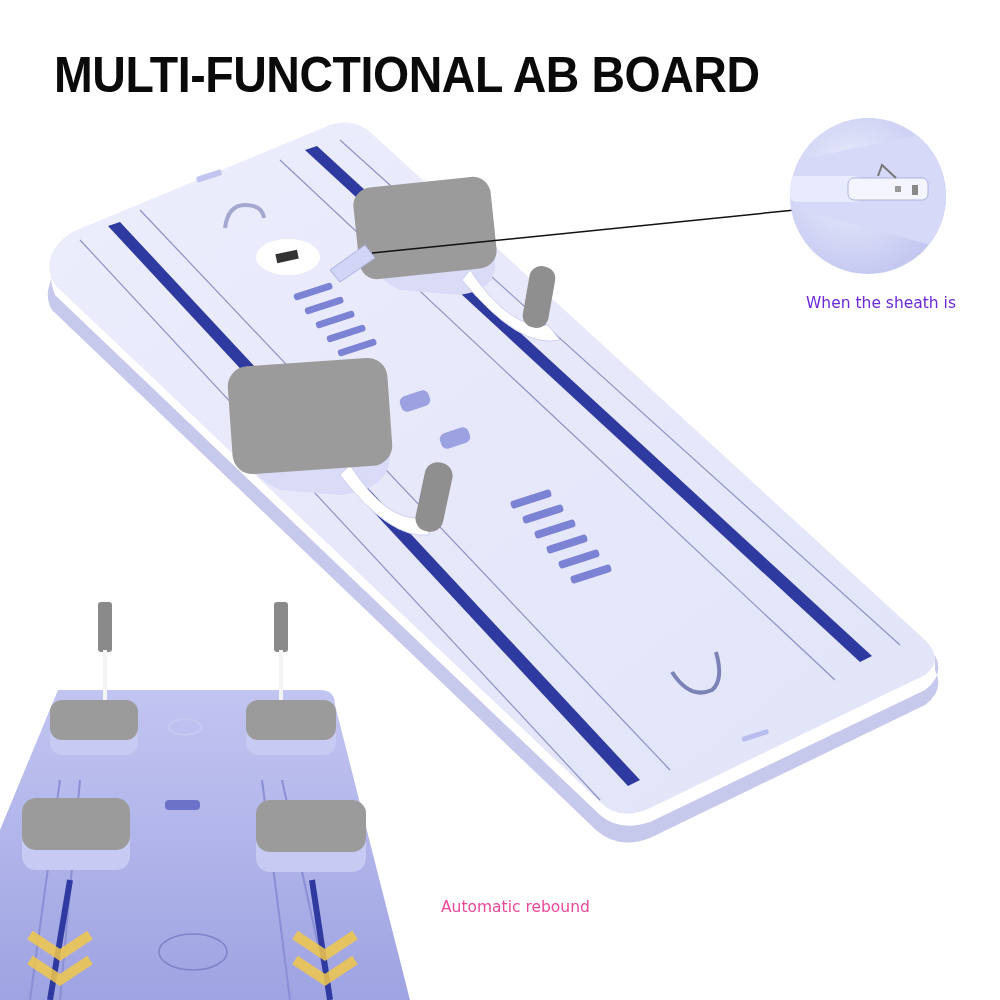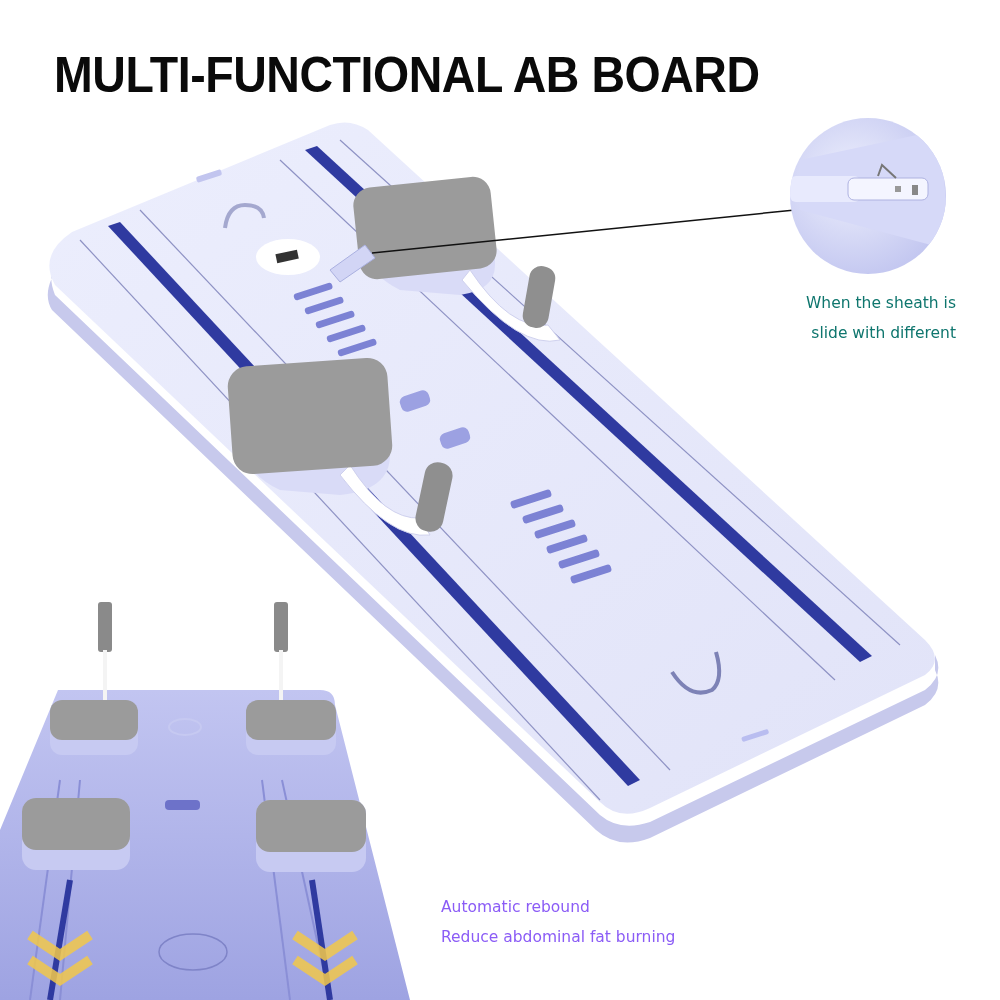--- a/index.html
+++ b/index.html
@@ -1,20 +1,20 @@
 <!DOCTYPE html>
 <html><head>
 <meta charset="utf-8">
 <style>
   html, body { margin:0; padding:0; }
   body { width:1000px; height:1000px; background:#ffffff; position:relative; overflow:hidden; font-family:"Liberation Sans", sans-serif; }
   .title { position:absolute; left:54px; top:46px; font-family:"Liberation Sans", sans-serif; font-weight:bold; font-size:50px; letter-spacing:-0.5px; color:#0a0a0a; transform:scaleX(0.93); transform-origin:left top; white-space:nowrap; }
   .scene { position:absolute; left:0; top:0; width:1000px; height:1000px; }
-  .callout-text { position:absolute; right:44px; top:288px; width:220px; text-align:right; font-family:"DejaVu Sans", sans-serif; font-size:15.5px; line-height:30px; color:#0f766e; }
-  .bottom-text { position:absolute; left:441px; top:892px; font-family:"DejaVu Sans", sans-serif; font-size:15.5px; line-height:30px; color:#8b5cf6; }
+  .callout-text { position:absolute; right:44px; top:288px; width:220px; text-align:right; font-family:"DejaVu Sans", sans-serif; font-size:15.5px; line-height:30px; color:#6d28d9; }
+  .bottom-text { position:absolute; left:441px; top:892px; font-family:"DejaVu Sans", sans-serif; font-size:15.5px; line-height:30px; color:#ec4899; }
   .bottom-text div { white-space:nowrap; }
 </style>
 </head>
 <body>
 
 <div class="title">MULTI-FUNCTIONAL AB BOARD</div>
 
 <svg class="scene" viewBox="0 0 1000 1000" xmlns="http://www.w3.org/2000/svg">
   <defs>
     <linearGradient id="boardG" x1="0" y1="0" x2="1" y2="1">
@@ -142,19 +142,17 @@
       <rect x="22" y="798" width="108" height="72" rx="14" fill="#c7caf2"></rect>
       <rect x="22" y="798" width="108" height="52" rx="14" fill="#9b9b9b"></rect>
       <rect x="256" y="800" width="110" height="72" rx="14" fill="#c7caf2"></rect>
       <rect x="256" y="800" width="110" height="52" rx="14" fill="#9b9b9b"></rect>
     </g>
   </g>
 </svg>
 
 <div class="callout-text">
   <div>When the sheath is</div>
-  <div>slide with different</div>
 </div>
 
 <div class="bottom-text">
   <div>Automatic rebound</div>
-  <div>Reduce abdominal fat burning</div>
 </div>
 
 </body></html>

